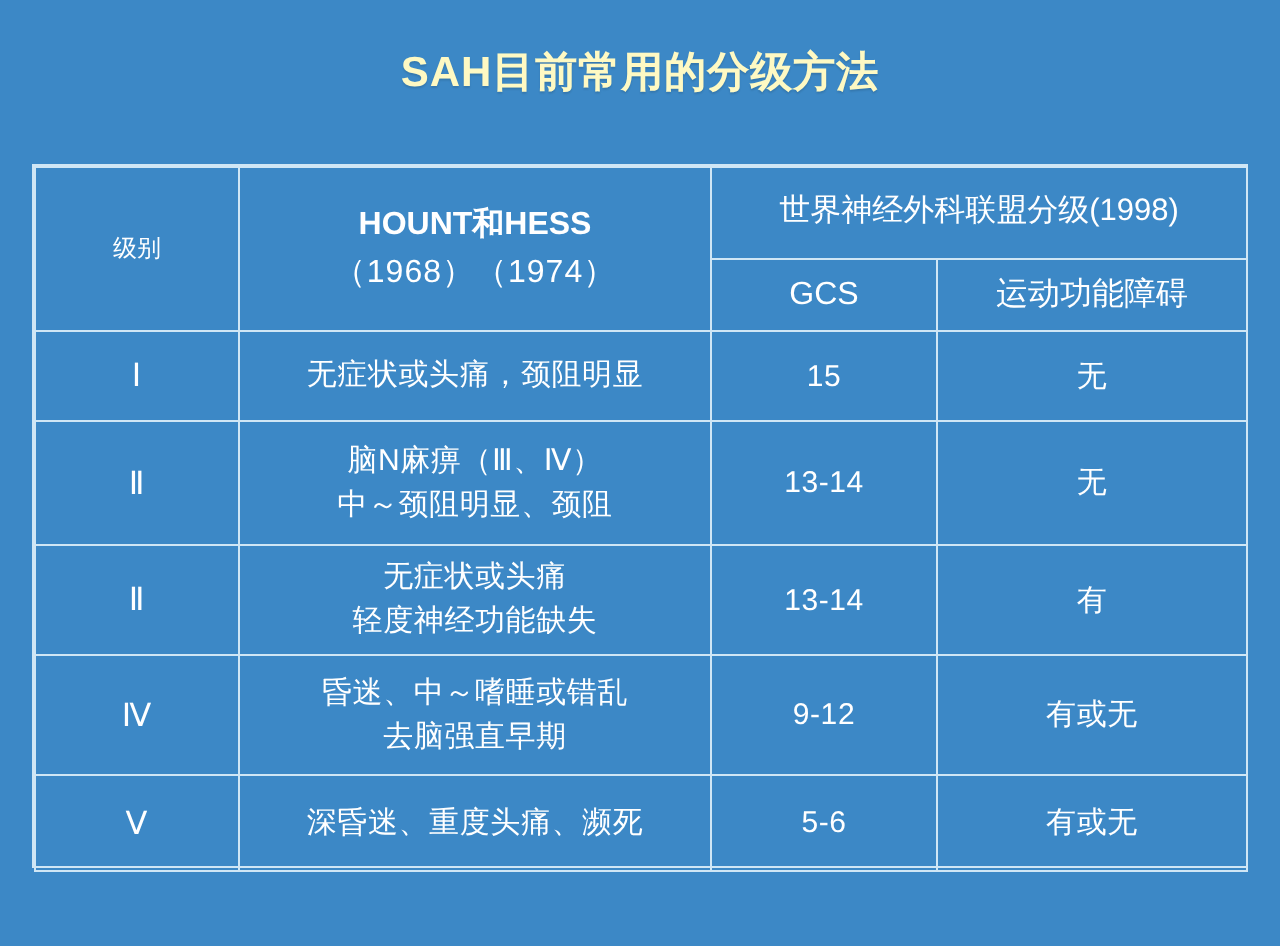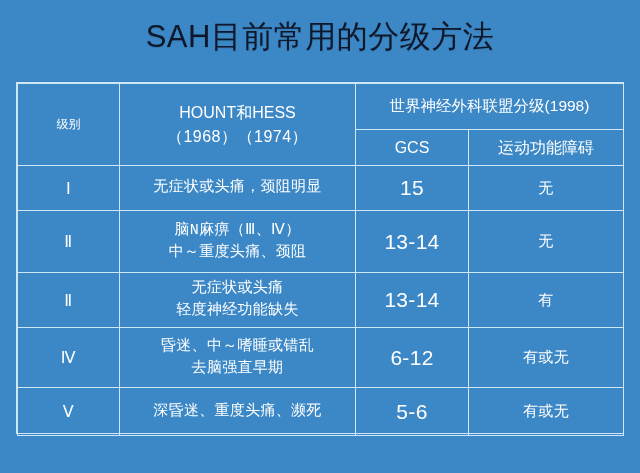--- a/index.html
+++ b/index.html
@@ -18,23 +18,23 @@
   
   .title-bar {
     width: 640px;
     height: 72px;
     display: flex;
     align-items: center;
     justify-content: center;
     box-sizing: border-box;
   }
   .title-text {
-    color: #0f172a;
-    font-size: 31px;
-    font-weight: normal;
+    color: #fef9c3;
+    font-size: 21px;
+    font-weight: bold;
     letter-spacing: 0.5px;
     line-height: 1;
     white-space: nowrap;
     text-shadow: 0 1px 1px rgba(0,0,0,0.12);
   }
 
   
   .table-wrap {
     position: absolute;
     left: 16px;
@@ -70,39 +70,38 @@
 
   
   .hdr {
     color: #e4ee5c;
     font-weight: bold;
     font-size: 16px;
     line-height: 1.45;
   }
   .hdr-level   { font-size: 12px; }
   .hdr-hh      { font-size: 16px; }
-  .hdr-hh .l1  { display: block; }
+  .hdr-hh .l1  { display: block; font-weight: bold; }
   .hdr-hh .l2  { display: block; letter-spacing: 0.5px; text-align: center; }
   .hdr-wfns    { font-size: 15.5px; margin-top: 20px; }
   .hdr-sub     { font-size: 16px; }
 
   
   .cell-level {
     font-size: 16px;
     letter-spacing: 0.5px;
   }
   .cell-desc {
     font-size: 15px;
     line-height: 1.45;
     letter-spacing: 0.3px;
-    font-family: Liberation Mono, monospace;
   }
   .cell-desc .ln { display: block; }
   .cell-gcs {
-    font-size: 21px;
+    font-size: 15px;
     letter-spacing: 0.3px;
   }
   .cell-motor {
     font-size: 15px;
     letter-spacing: 0.3px;
   }
 
   
   tr.r-hdr1 { height: 46px; }
   tr.r-hdr2 { height: 36px; }
@@ -147,21 +146,21 @@
           <span class="ln">无症状或头痛，颈阻明显</span>
         </td>
         <td class="cell-gcs">15</td>
         <td class="cell-motor">无</td>
       </tr>
 
       <tr class="r-2">
         <td class="cell-level">Ⅱ</td>
         <td class="cell-desc">
           <span class="ln">脑N麻痹（Ⅲ、Ⅳ）</span>
-          <span class="ln">中～重度头痛、颈阻</span>
+          <span class="ln">中～颈阻明显、颈阻</span>
         </td>
         <td class="cell-gcs">13-14</td>
         <td class="cell-motor">无</td>
       </tr>
 
       <tr class="r-3">
         <td class="cell-level">Ⅱ</td>
         <td class="cell-desc">
           <span class="ln">无症状或头痛</span>
           <span class="ln">轻度神经功能缺失</span>
@@ -169,21 +168,21 @@
         <td class="cell-gcs">13-14</td>
         <td class="cell-motor">有</td>
       </tr>
 
       <tr class="r-4">
         <td class="cell-level">Ⅳ</td>
         <td class="cell-desc">
           <span class="ln">昏迷、中～嗜睡或错乱</span>
           <span class="ln">去脑强直早期</span>
         </td>
-        <td class="cell-gcs">6-12</td>
+        <td class="cell-gcs">9-12</td>
         <td class="cell-motor">有或无</td>
       </tr>
 
       <tr class="r-5">
         <td class="cell-level">Ⅴ</td>
         <td class="cell-desc">
           <span class="ln">深昏迷、重度头痛、濒死</span>
         </td>
         <td class="cell-gcs">5-6</td>
         <td class="cell-motor">有或无</td>

